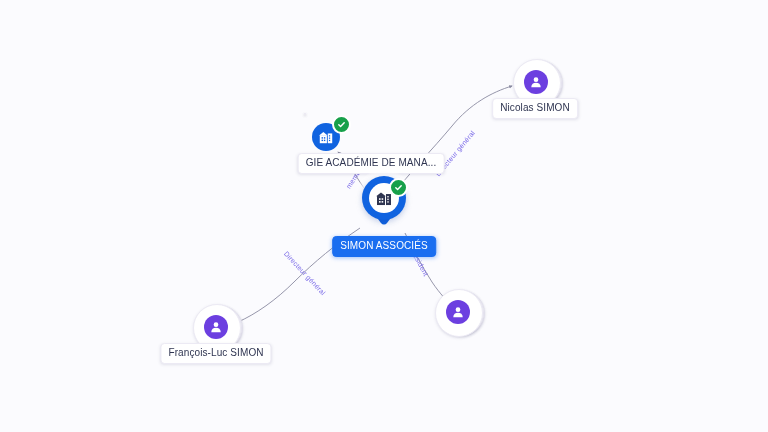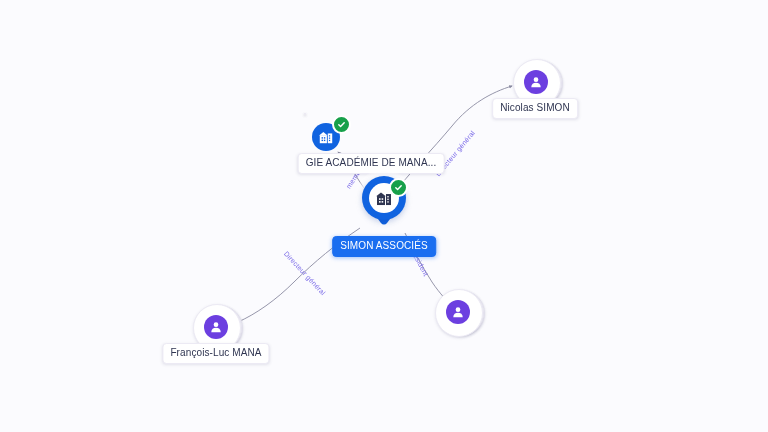--- a/index.html
+++ b/index.html
@@ -299,21 +299,21 @@
       <div class="stack-card c2"></div>
       <div class="stack-card c1"></div>
       <div class="avatar-disc">
         <svg width="14" height="14" viewBox="0 0 16 16">
           <circle cx="8" cy="5.4" r="2.7" fill="#ffffff"></circle>
           <path d="M2.6 14 C2.6 10.6 5.0 8.9 8 8.9 C11 8.9 13.4 10.6 13.4 14 Z" fill="#ffffff"></path>
         </svg>
       </div>
     </div>
   </div>
-  <div class="node-label" style="left:216px; top:343px;">François-Luc MANA</div>
+  <div class="node-label" style="left:216px; top:343px;">François-Luc SIMON</div>
 
   <div class="node" style="left:459px; top:312px;">
     <div class="node-visual person-visual">
       <div class="stack-card c3"></div>
       <div class="stack-card c2"></div>
       <div class="stack-card c1"></div>
       <div class="avatar-disc">
         <svg width="14" height="14" viewBox="0 0 16 16">
           <circle cx="8" cy="5.4" r="2.7" fill="#ffffff"></circle>
           <path d="M2.6 14 C2.6 10.6 5.0 8.9 8 8.9 C11 8.9 13.4 10.6 13.4 14 Z" fill="#ffffff"></path>

